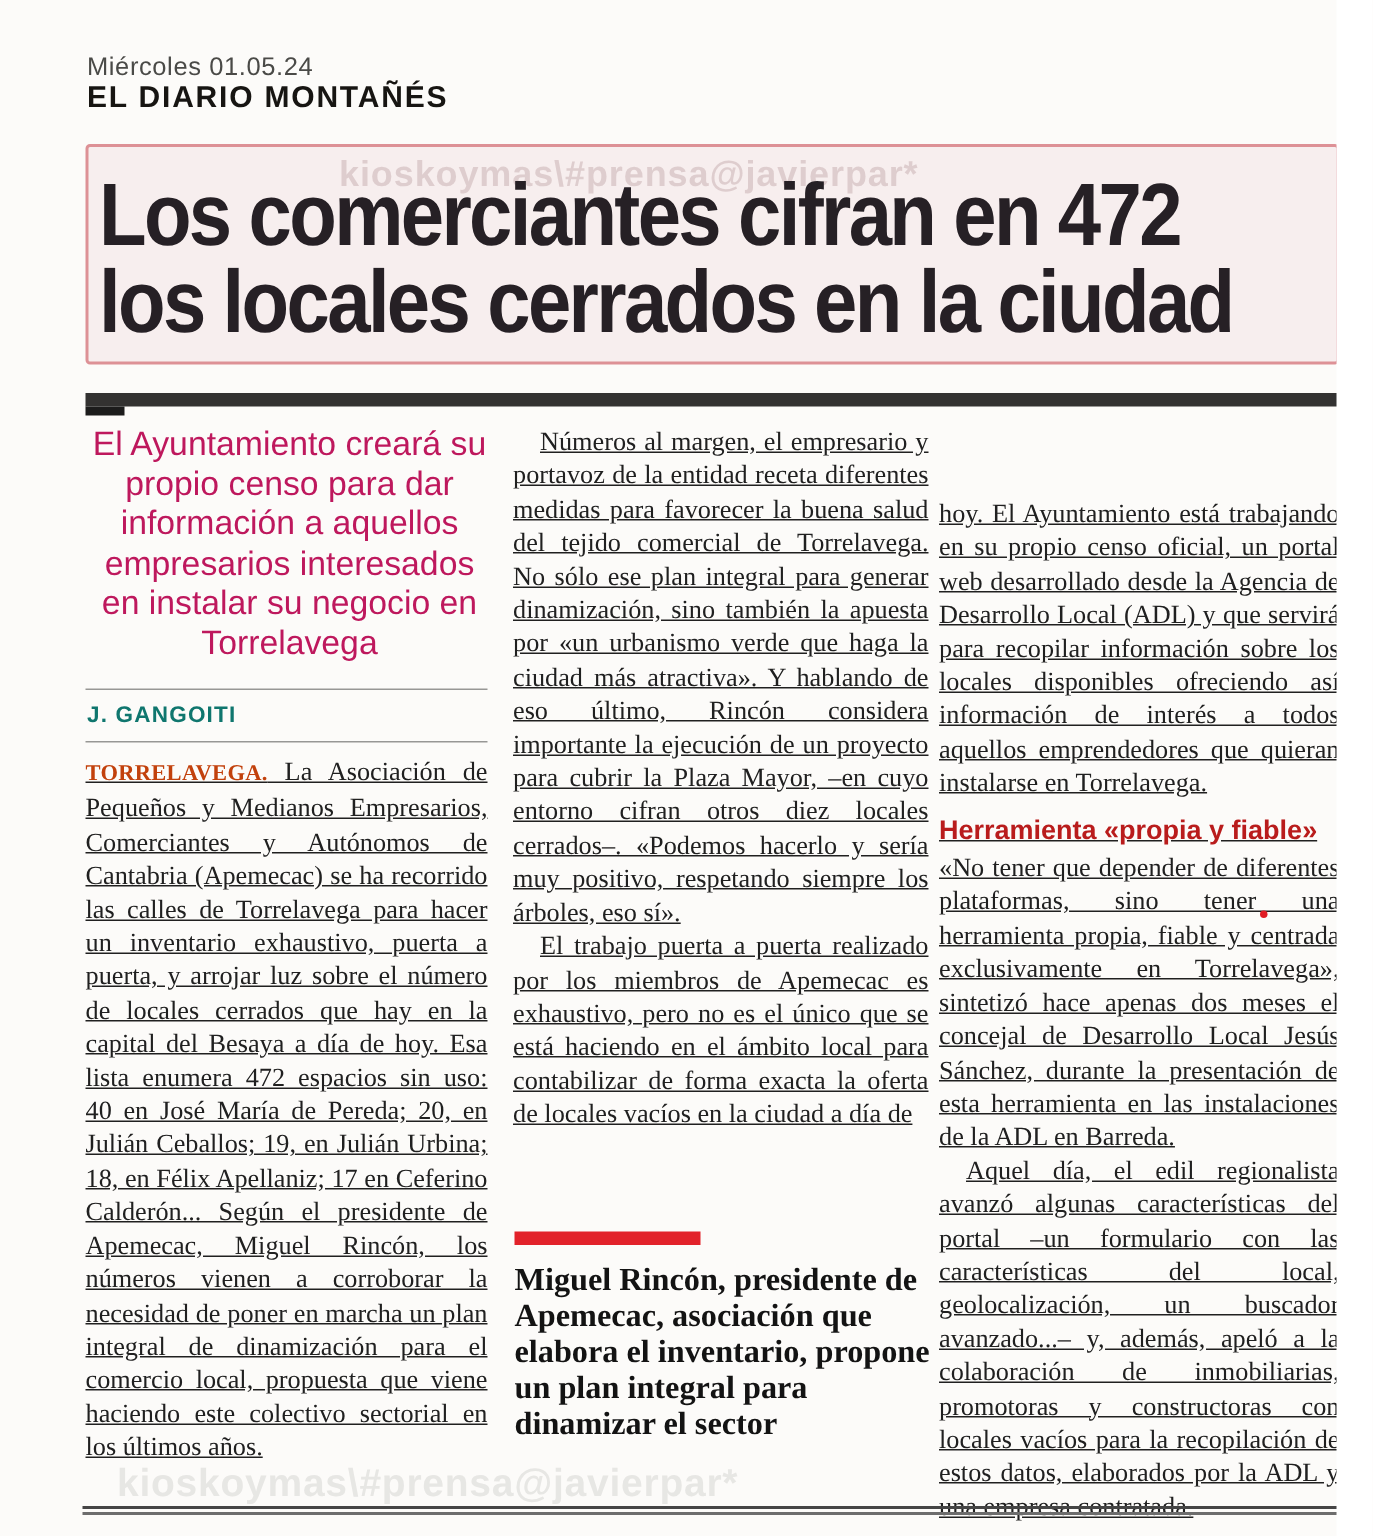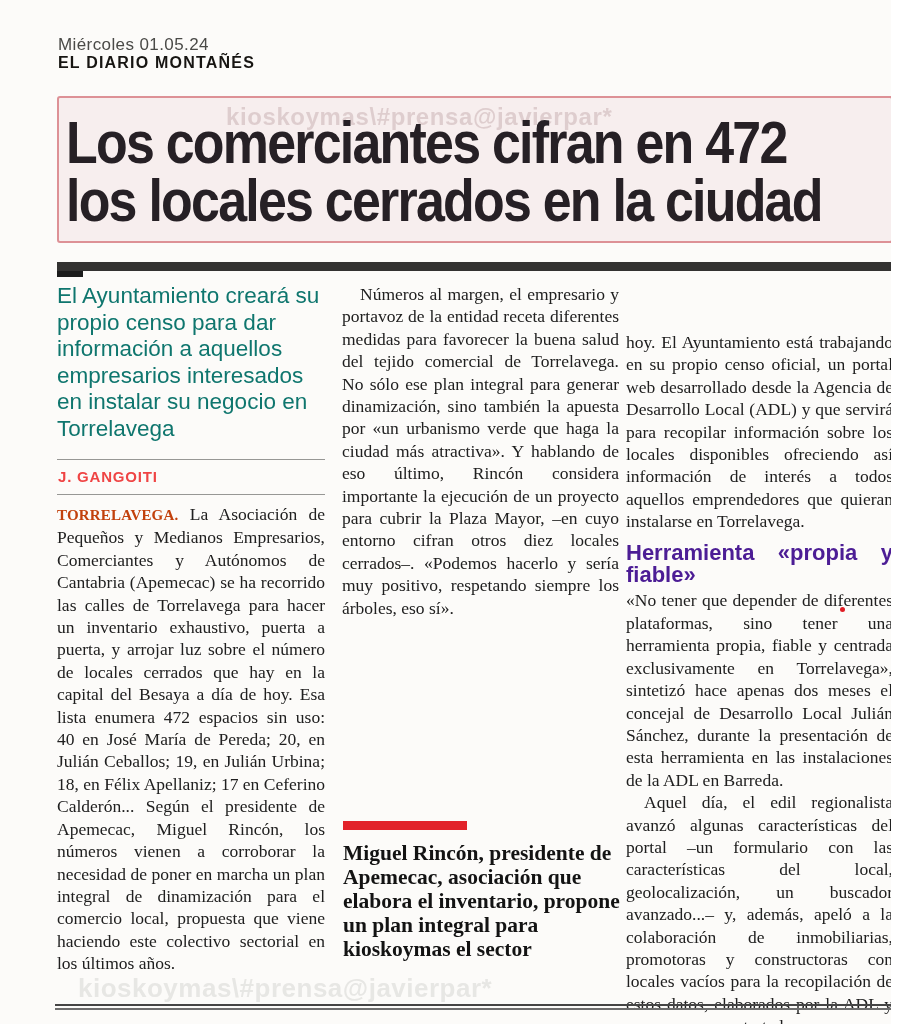--- a/index.html
+++ b/index.html
@@ -2,21 +2,21 @@
 <html lang="es"><head>
 <meta charset="utf-8">
 <style>
   html,body{margin:0;padding:0;}
   body{width:915px;height:1024px;background:#ffffff;}
   .page{position:relative;width:891px;height:1024px;background:#fcfbf9;overflow:hidden;
         font-family:"Liberation Sans",sans-serif;color:#1f1f1f;}
 
   
   .date{position:absolute;left:58px;top:35px;font-size:17px;color:#4a4a47;letter-spacing:.4px;}
-  .masthead{position:absolute;left:58px;top:54px;font-size:16px;font-weight:700;color:#17151​2;
+  .masthead{position:absolute;left:58px;top:54px;font-size:20px;font-weight:700;color:#17151​2;
             color:#171512;letter-spacing:1.2px;}
 
   
   .headline-box{position:absolute;left:57px;top:96px;width:836px;height:147px;box-sizing:border-box;
                 background:#f7eeee;border:2px solid #dd9196;border-radius:3px;}
   .wm-top{position:absolute;left:226px;top:103px;font-size:24px;font-weight:700;
           color:rgba(172,136,140,.32);letter-spacing:.6px;white-space:nowrap;}
   .headline{position:absolute;left:66px;top:114px;color:#262025;font-weight:700;
             font-size:59px;letter-spacing:-2px;}
   .headline .hl-line{height:58px;line-height:58px;white-space:nowrap;
@@ -26,34 +26,34 @@
   .band{position:absolute;left:57px;top:262px;width:836px;height:9px;background:#333231;}
   .tick{position:absolute;left:57px;top:271px;width:26px;height:6px;background:#1c1c1c;}
   .red-speck{position:absolute;left:840px;top:607px;width:5px;height:5px;border-radius:50%;background:#e01c24;}
 
   
   .col{position:absolute;top:283px;}
   .col1{left:57px;width:268px;}
   .col2{left:342px;width:277px;}
   .col3{left:626px;width:267px;margin-top:48px;}
 
-  .subheadline{font-size:22.5px;line-height:26.5px;color:#0f766e;width:272px;}
+  .subheadline{font-size:22.5px;line-height:26.5px;color:#be185d;width:272px;text-align:center;}
   .rule{height:1px;background:#979795;}
   .rule-top{margin-top:17px;}
-  .byline{font-size:15px;font-weight:700;letter-spacing:.8px;color:#ef4444;padding:8px 0 9px 1px;}
+  .byline{font-size:15px;font-weight:700;letter-spacing:.8px;color:#0f766e;padding:8px 0 9px 1px;}
 
   .body-text{font-family:"Liberation Serif",serif;font-size:17.5px;line-height:22.4px;
-             color:#202020;text-align:justify;hyphens:auto;-webkit-hyphens:auto;}
+             color:#202020;text-align:justify;hyphens:auto;text-decoration:underline;-webkit-hyphens:auto;}
   .body-text p{margin:0;}
   .body-text p.indent{text-indent:18px;}
   .col1 .body-text{margin-top:8px;}
   .dateline{font-family:"Liberation Serif",serif;font-size:15px;font-weight:700;
             color:#c2410c;letter-spacing:.2px;}
 
-  .section-subhead{font-size:22px;font-weight:700;color:#4c1d95;margin:9px 0 3px;
+  .section-subhead{font-size:18px;font-weight:700;color:#b91c1c;margin:9px 0 3px;
                    font-family:"Liberation Sans",sans-serif;}
 
   
   .pq-bar{position:absolute;left:343px;top:821px;width:124px;height:9px;background:#e2222a;}
   .pullquote{position:absolute;left:343px;top:841px;width:280px;font-family:"Liberation Serif",serif;
              font-weight:700;font-size:21.5px;line-height:24px;color:#131313;}
 
   
   .wm-bottom{position:absolute;left:78px;top:973px;font-size:26px;font-weight:700;
              color:rgba(158,158,155,.22);letter-spacing:.5px;white-space:nowrap;}
@@ -86,31 +86,32 @@
     <div class="body-text">
       <p>
         <span class="dateline">TORRELAVEGA.</span><span> La Asociación de Pequeños y Medianos Empresarios, Comerciantes y Autónomos de Cantabria (Apemecac) se ha recorrido las calles de Torrelavega para hacer un inventario exhaustivo, puerta a puerta, y arrojar luz sobre el número de locales cerrados que hay en la capital del Besaya a día de hoy. Esa lista enumera 472 espacios sin uso: 40 en José María de Pereda; 20, en Julián Ceballos; 19, en Julián Urbina; 18, en Félix Apellaniz; 17 en Ceferino Calderón... Según el presidente de Apemecac, Miguel Rincón, los números vienen a corroborar la necesidad de poner en marcha un plan integral de dinamización para el comercio local, propuesta que viene haciendo este colectivo sectorial en los últimos años.</span>
       </p>
     </div>
   </div>
 
   <div class="col col2">
     <div class="body-text">
       <p class="indent">Números al margen, el empresario y portavoz de la entidad receta diferentes medidas para favorecer la buena salud del tejido comercial de Torrelavega. No sólo ese plan integral para generar dinamización, sino también la apuesta por «un urbanismo verde que haga la ciudad más atractiva». Y hablando de eso último, Rincón considera importante la ejecución de un proyecto para cubrir la Plaza Mayor, –en cuyo entorno cifran otros diez locales cerrados–. «Podemos hacerlo y sería muy positivo, respetando siempre los árboles, eso sí».</p>
+      <p class="indent">El trabajo puerta a puerta realizado por los miembros de Apemecac es exhaustivo, pero no es el único que se está haciendo en el ámbito local para contabilizar de forma exacta la oferta de locales vacíos en la ciudad a día de</p>
     </div>
   </div>
 
   <div class="pq-bar"></div>
-  <div class="pullquote">Miguel Rincón, presidente de Apemecac, asociación que elabora el inventario, propone un plan integral para kioskoymas el sector</div>
+  <div class="pullquote">Miguel Rincón, presidente de Apemecac, asociación que elabora el inventario, propone un plan integral para dinamizar el sector</div>
 
   <div class="col col3">
     <div class="body-text">
       <p>hoy. El Ayuntamiento está trabajando en su propio censo oficial, un portal web desarrollado desde la Agencia de Desarrollo Local (ADL) y que servirá para recopilar información sobre los locales disponibles ofreciendo así información de interés a todos aquellos emprendedores que quieran instalarse en Torrelavega.</p>
       <div class="section-subhead">Herramienta «propia y fiable»</div>
-      <p>«No tener que depender de diferentes plataformas, sino tener una herramienta propia, fiable y centrada exclusivamente en Torrelavega», sintetizó hace apenas dos meses el concejal de Desarrollo Local Julián Sánchez, durante la presentación de esta herramienta en las instalaciones de la ADL en Barreda.</p>
+      <p>«No tener que depender de diferentes plataformas, sino tener una herramienta propia, fiable y centrada exclusivamente en Torrelavega», sintetizó hace apenas dos meses el concejal de Desarrollo Local Jesús Sánchez, durante la presentación de esta herramienta en las instalaciones de la ADL en Barreda.</p>
       <p class="indent">Aquel día, el edil regionalista avanzó algunas características del portal –un formulario con las características del local, geolocalización, un buscador avanzado...– y, además, apeló a la colaboración de inmobiliarias, promotoras y constructoras con locales vacíos para la recopilación de estos datos, elaborados por la ADL y una empresa contratada.</p>
     </div>
   </div>
 
   <div class="red-speck"></div>
 
   <div class="wm-bottom">kioskoymas\#prensa@javierpar*</div>
   <div class="bottom-rule-1"></div>
   <div class="bottom-rule-2"></div>
 

